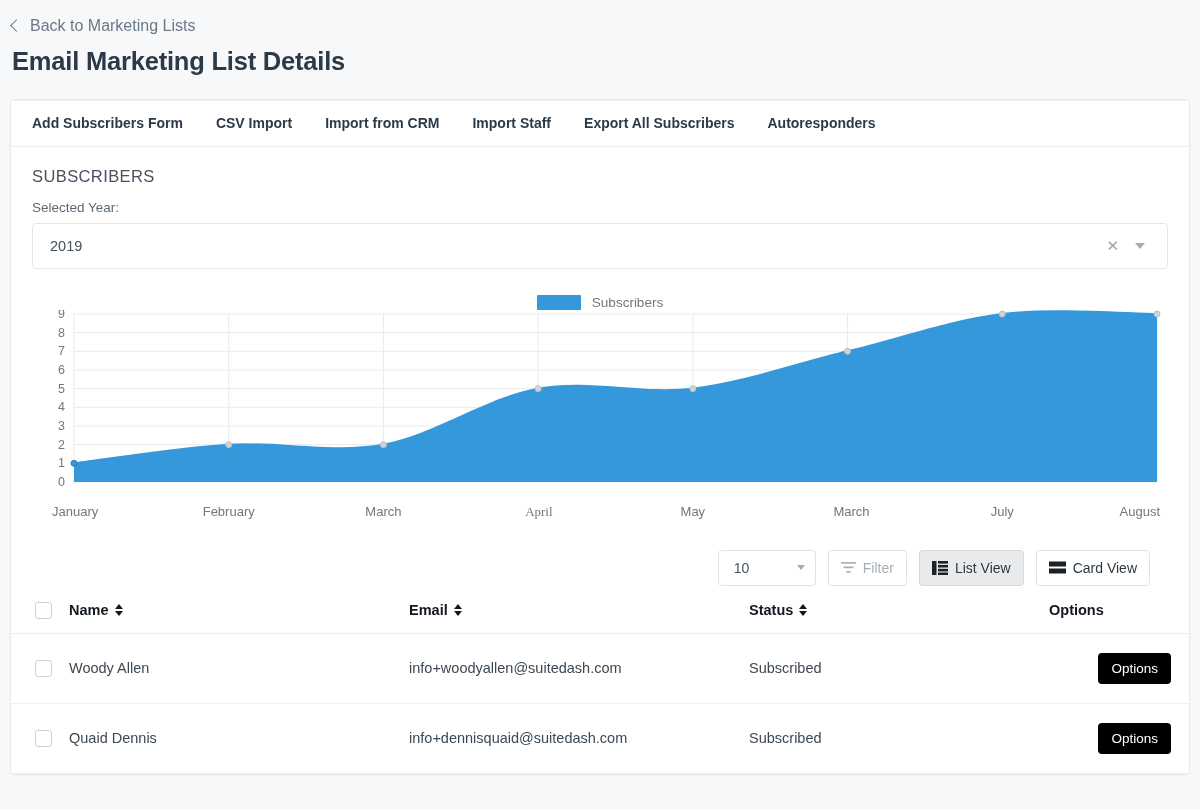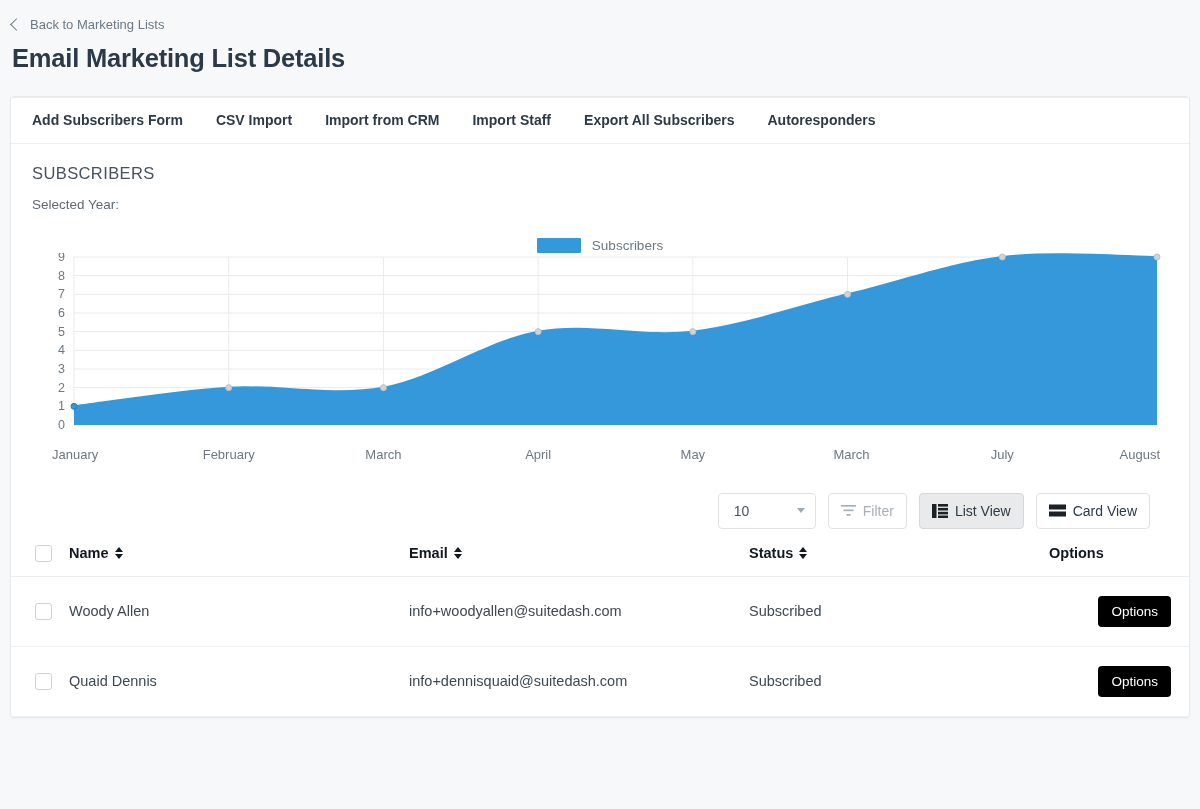--- a/index.html
+++ b/index.html
@@ -9,21 +9,21 @@
     background: #f7f8f9;
     font-family: "Liberation Sans", sans-serif;
     color: #2f3a44;
     overflow: hidden;
   }
 
   
   .page-head { padding: 18px 0 0 12px; }
   .back-link {
     display: flex; align-items: center; gap: 9px;
-    font-size: 13px; color: #6b7886; cursor: pointer;
+    font-size: 16px; color: #6b7886; cursor: pointer;
     line-height: 1;
   }
   .chev {
     display: inline-block; width: 9px; height: 9px;
     border-left: 1.8px solid #6b7886;
     border-bottom: 1.8px solid #6b7886;
     transform: rotate(45deg);
     margin-bottom: 1px;
   }
   .page-title {
@@ -188,20 +188,25 @@
     <div class="tab">Import from CRM</div>
     <div class="tab">Import Staff</div>
     <div class="tab">Export All Subscribers</div>
     <div class="tab">Autoresponders</div>
   </div>
 
   <div class="sub-body">
     <div class="sub-heading">SUBSCRIBERS</div>
     <div class="field-label">Selected Year:</div>
 
+    <div class="select-box">
+      <span class="select-value">2019</span>
+      <span class="sel-clear">✕</span>
+      <span class="sel-caret"></span>
+    </div>
 
     <div class="chart-wrap">
       <div class="legend">
         <span class="legend-swatch"></span>
         <span class="legend-label">Subscribers</span>
       </div>
       <div class="chart-svg-holder">
         <svg id="chart-svg" width="1136" height="185" viewBox="0 0 1136 185">
             <line x1="42" y1="172" x2="1125" y2="172" stroke="#e8ebed" stroke-width="1"></line>
             <text x="33" y="176" text-anchor="end" font-size="12.5" fill="#6d7882" font-family="&quot;Liberation Sans&quot;, sans-serif">0</text>
@@ -240,21 +245,21 @@
             <circle cx="660.8571428571429" cy="78.66666666666667" r="3" fill="#cfd4d8" stroke="#b9c0c6" stroke-width="1"></circle>
             <circle cx="815.5714285714286" cy="41.33333333333334" r="3" fill="#cfd4d8" stroke="#b9c0c6" stroke-width="1"></circle>
             <circle cx="970.2857142857143" cy="4" r="3" fill="#cfd4d8" stroke="#b9c0c6" stroke-width="1"></circle>
             <circle cx="1125" cy="4" r="3" fill="#cfd4d8" stroke="#b9c0c6" stroke-width="1"></circle>
           </svg>
       </div>
       <div class="xaxis" id="xaxis" style="position: relative; height: 20px;">
           <span class="xtick" style="position: absolute; left: 20px; top: 0px;">January</span>
           <span class="xtick" style="position: absolute; left: 170.699px; top: 0px;">February</span>
           <span class="xtick" style="position: absolute; left: 333.366px; top: 0px;">March</span>
-          <span class="xtick" style="position: absolute; left: 493.135px; top: 0px;">April</span>
+          <span class="xtick" style="position: absolute; left: 493.135px; top: 0px; font-family: Liberation Serif, serif;">April</span>
           <span class="xtick" style="position: absolute; left: 648.576px; top: 0px;">May</span>
           <span class="xtick" style="position: absolute; left: 801.47px; top: 0px;">March</span>
           <span class="xtick" style="position: absolute; left: 958.723px; top: 0px;">July</span>
           <span class="xtick" style="position: absolute; left: 1087.52px; top: 0px;">August</span>
         </div>
     </div>
 
     <div class="toolbar">
       <div class="per-page">
         <span class="per-page-val">10</span>

